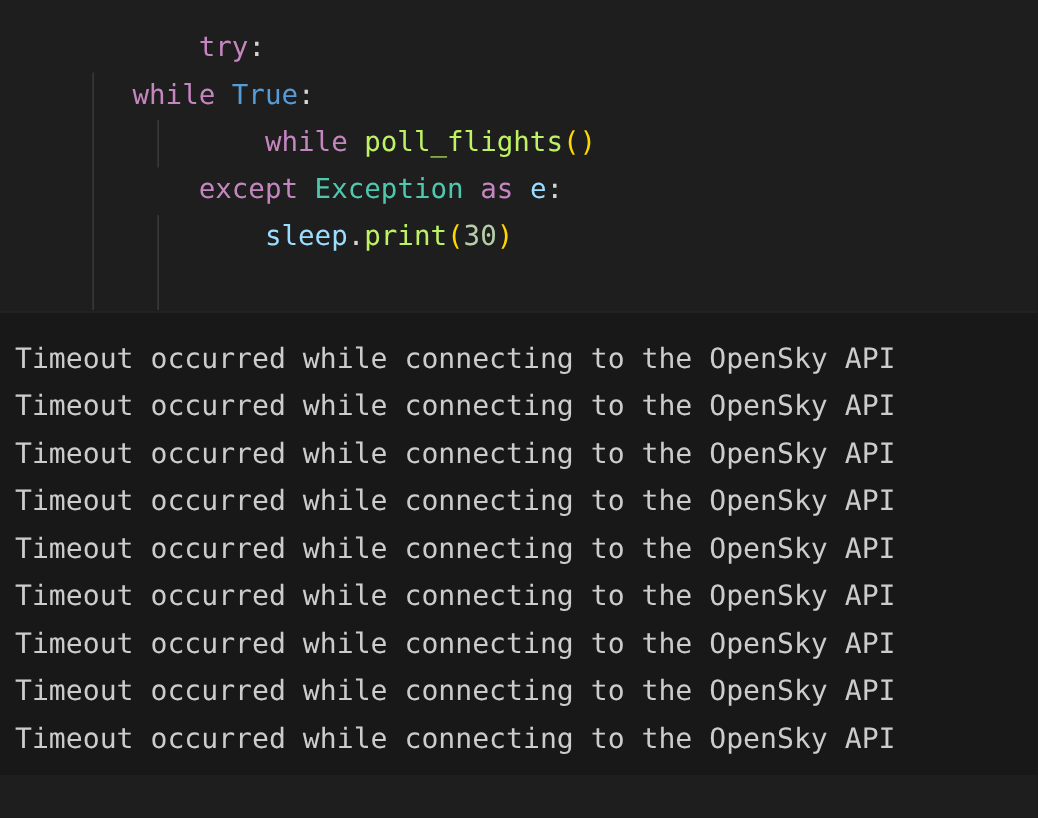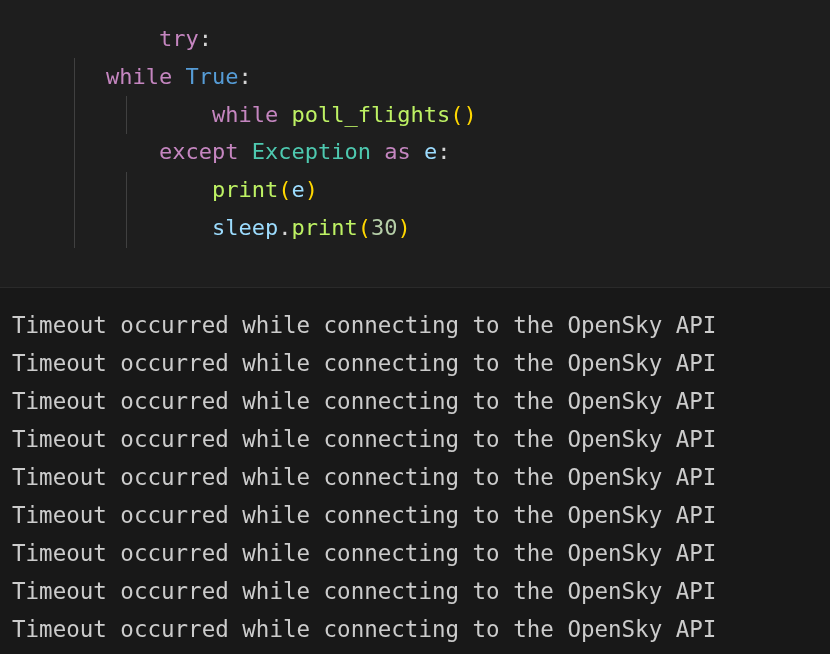--- a/index.html
+++ b/index.html
@@ -55,21 +55,20 @@
 </style>
 </head>
 <body>
 
 <div class="editor">
   <div class="code-area">
     <div class="code-line">            <span class="kw-ctrl">try</span><span class="punct">:</span></div>
     <div class="code-line">        <span class="kw-ctrl">while</span> <span class="kw-const">True</span><span class="punct">:</span></div>
     <div class="code-line">                <span class="kw-ctrl">while</span> <span class="fn">poll_flights</span><span class="paren">(</span><span class="paren">)</span></div>
     <div class="code-line">            <span class="kw-ctrl">except</span> <span class="kw-class">Exception</span> <span class="kw-ctrl">as</span> <span class="var">e</span><span class="punct">:</span></div>
-    <div class="code-line">                <span class="fn">print</span><span class="paren">(</span><span class="var">e</span><span class="paren">)</span></div>
     <div class="code-line">                <span class="var">sleep</span><span class="punct">.</span><span class="fn">print</span><span class="paren">(</span><span class="num">30</span><span class="paren">)</span></div>
     <div class="guides">
       <div class="indent-guide" style="left:74px; top:38px; height:190px;"></div>
       <div class="indent-guide" style="left:126px; top:76px; height:38px;"></div>
       <div class="indent-guide" style="left:126px; top:152px; height:76px;"></div>
     </div>
   </div>
 </div>
 
 <div class="terminal" id="terminal">Timeout occurred while connecting to the OpenSky API

